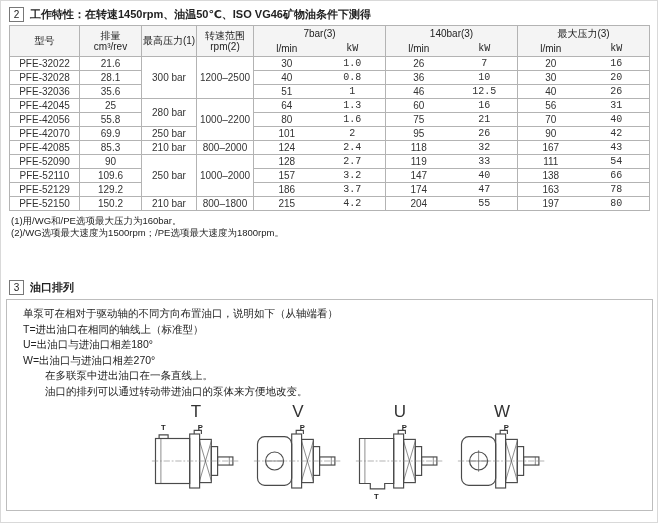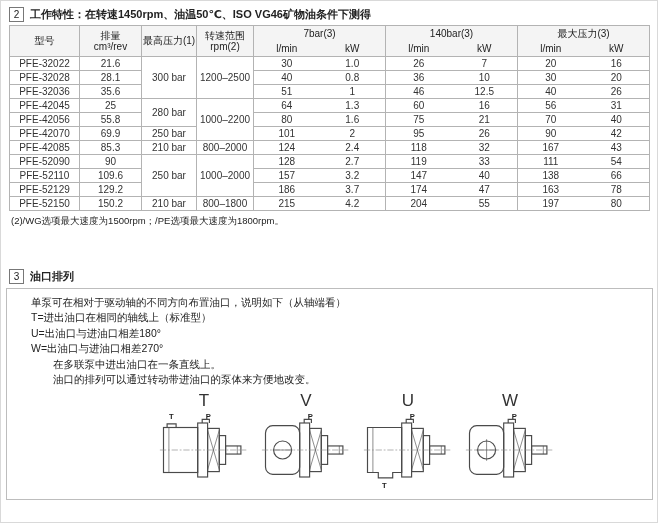--- a/index.html
+++ b/index.html
@@ -13,29 +13,29 @@
     text-align:center;color:#222;flex:0 0 auto;}
   .sec-title{font-size:11px;font-weight:bold;color:#222;}
 
   table{border-collapse:collapse;table-layout:fixed;width:641px;margin:2px 8px 0 8px;}
   th,td{border:1px solid #b3b3b3;font-size:10px;text-align:center;padding:0;color:#333;
     overflow:hidden;white-space:nowrap;}
   thead th{background:#f4f4f4;font-weight:normal;color:#222;}
   thead .grp{border-bottom:none;height:15px;}
   thead .sub{border-top:none;height:15px;}
   .subL{border-right:none;}
-  .subR{border-left:none;}
+  .subR{border-left:none;font-family:Liberation Mono, monospace;}
   .two-line div{line-height:11px;font-size:10px;}
   tbody td{height:13px;line-height:13px;}
 
   .footnotes{margin:4px 0 0 10px;font-size:9.5px;line-height:11.5px;color:#222;}
 
   .sec3-head{margin-top:42px;}
   .big-box{width:647px;height:212px;box-sizing:border-box;border:1px solid #bdbdbd;
-    margin:4px 11px 0 5px;padding:6px 12px 0 24px;}
+    margin:4px 11px 0 5px;padding:6px 12px 0 16px;}
   .desc-line{font-size:10.5px;line-height:15.5px;color:#222;}
   .desc-line.indent{padding-left:22px;}
 
   .pumps{display:flex;gap:12px;margin:4px 0 0 128px;}
   .pump{width:90px;text-align:center;}
   .pump-label{font-size:17px;color:#333;height:18px;line-height:18px;}
   .pump svg{display:block;margin:0 auto;}
   .sketch{stroke:#4a4a4a;stroke-width:1.3;fill:none;}
   .thin{stroke:#4a4a4a;stroke-width:0.7;fill:none;}
   .cline{stroke:#888;stroke-width:0.7;stroke-dasharray:7 2 2 2;}
@@ -208,20 +208,21 @@
           <td class="subR">4.2</td>
           <td class="subL">204</td>
           <td class="subR">55</td>
           <td class="subL">197</td>
           <td class="subR">80</td>
         </tr>
       </tbody>
   </table>
 
   <div class="footnotes" id="footnotes">
+      <div>(1)用/WG和/PE选项最大压力为160bar。</div>
       <div>(2)/WG选项最大速度为1500rpm；/PE选项最大速度为1800rpm。</div>
     </div>
 
   <div class="sec-header sec3-head">
     <div class="sec-num">3</div>
     <div class="sec-title">油口排列</div>
   </div>
 
   <div class="big-box">
     <div id="desc-lines">

